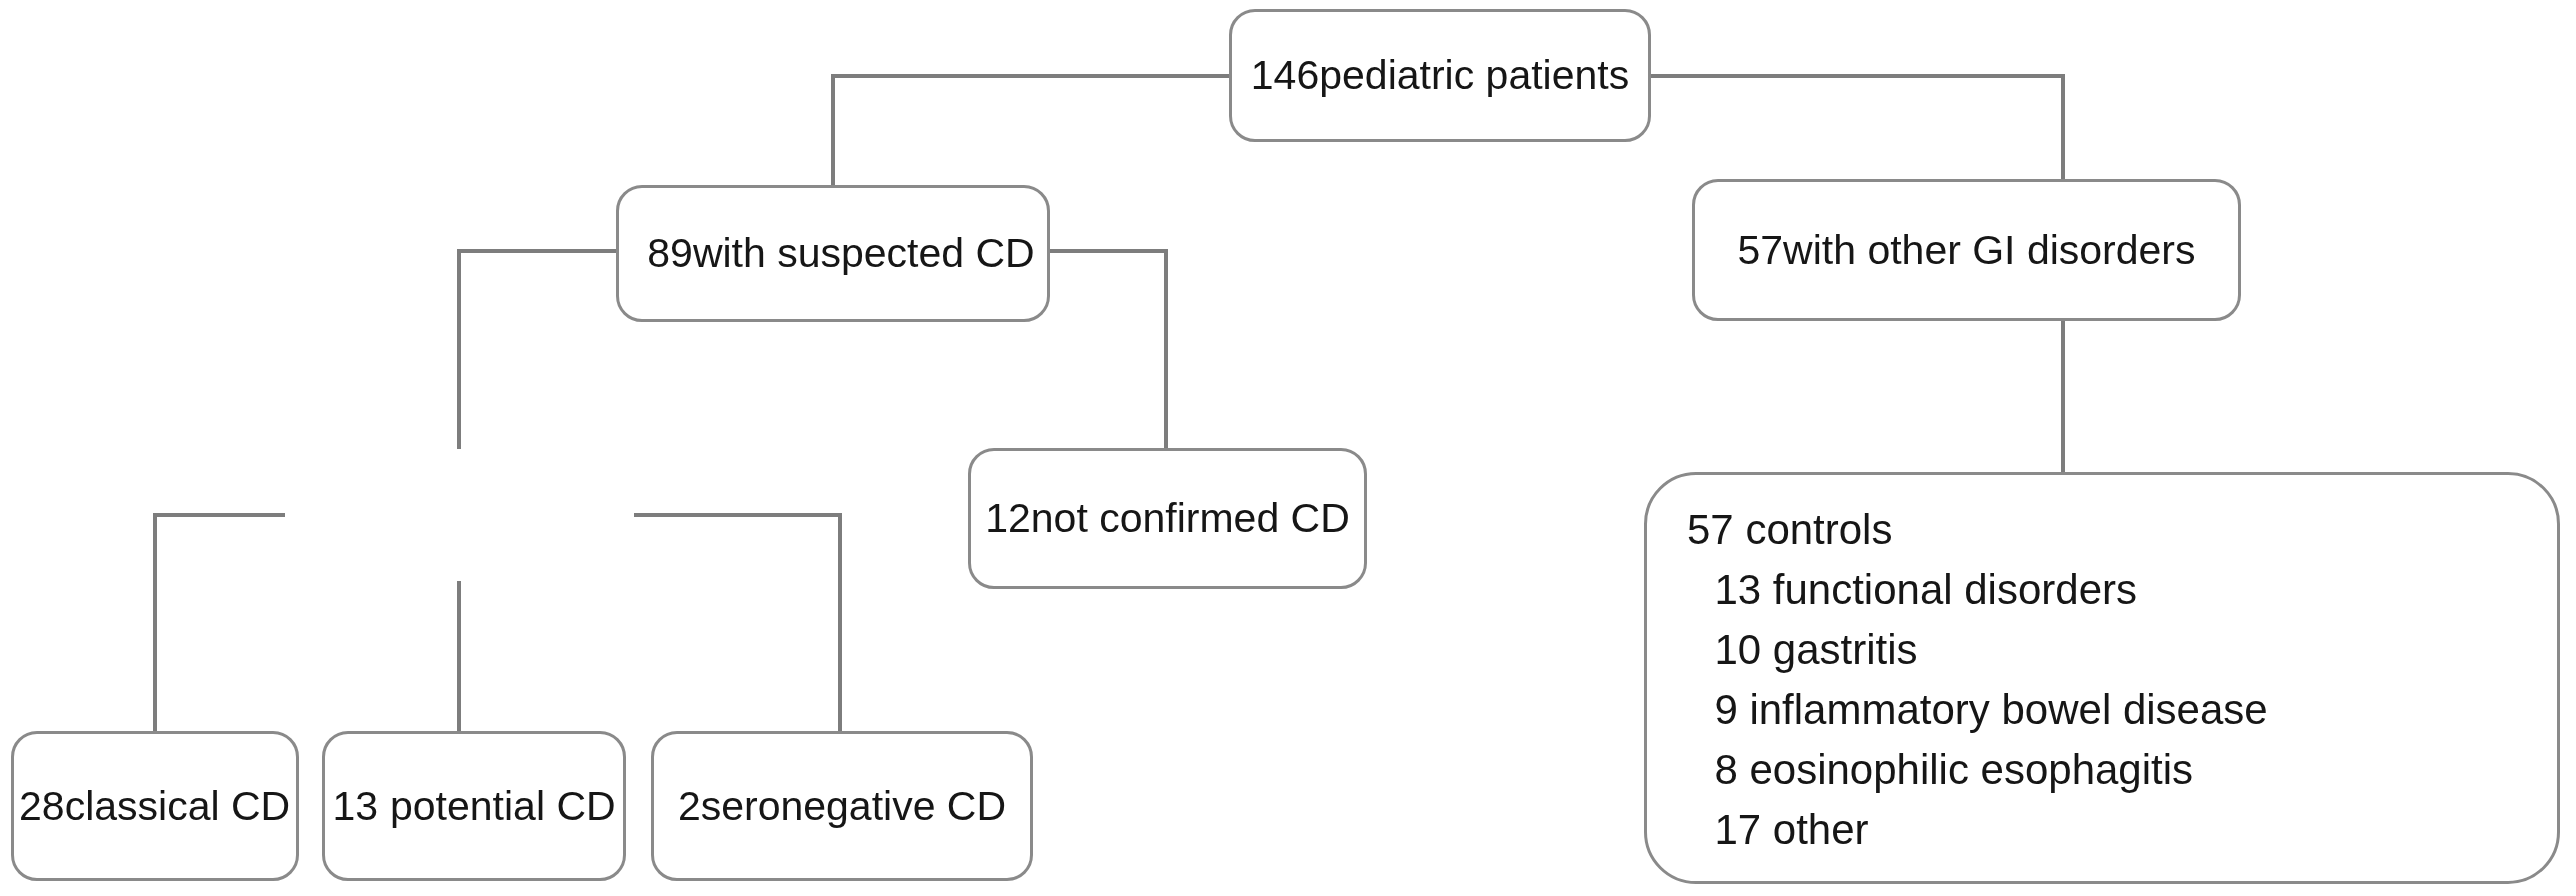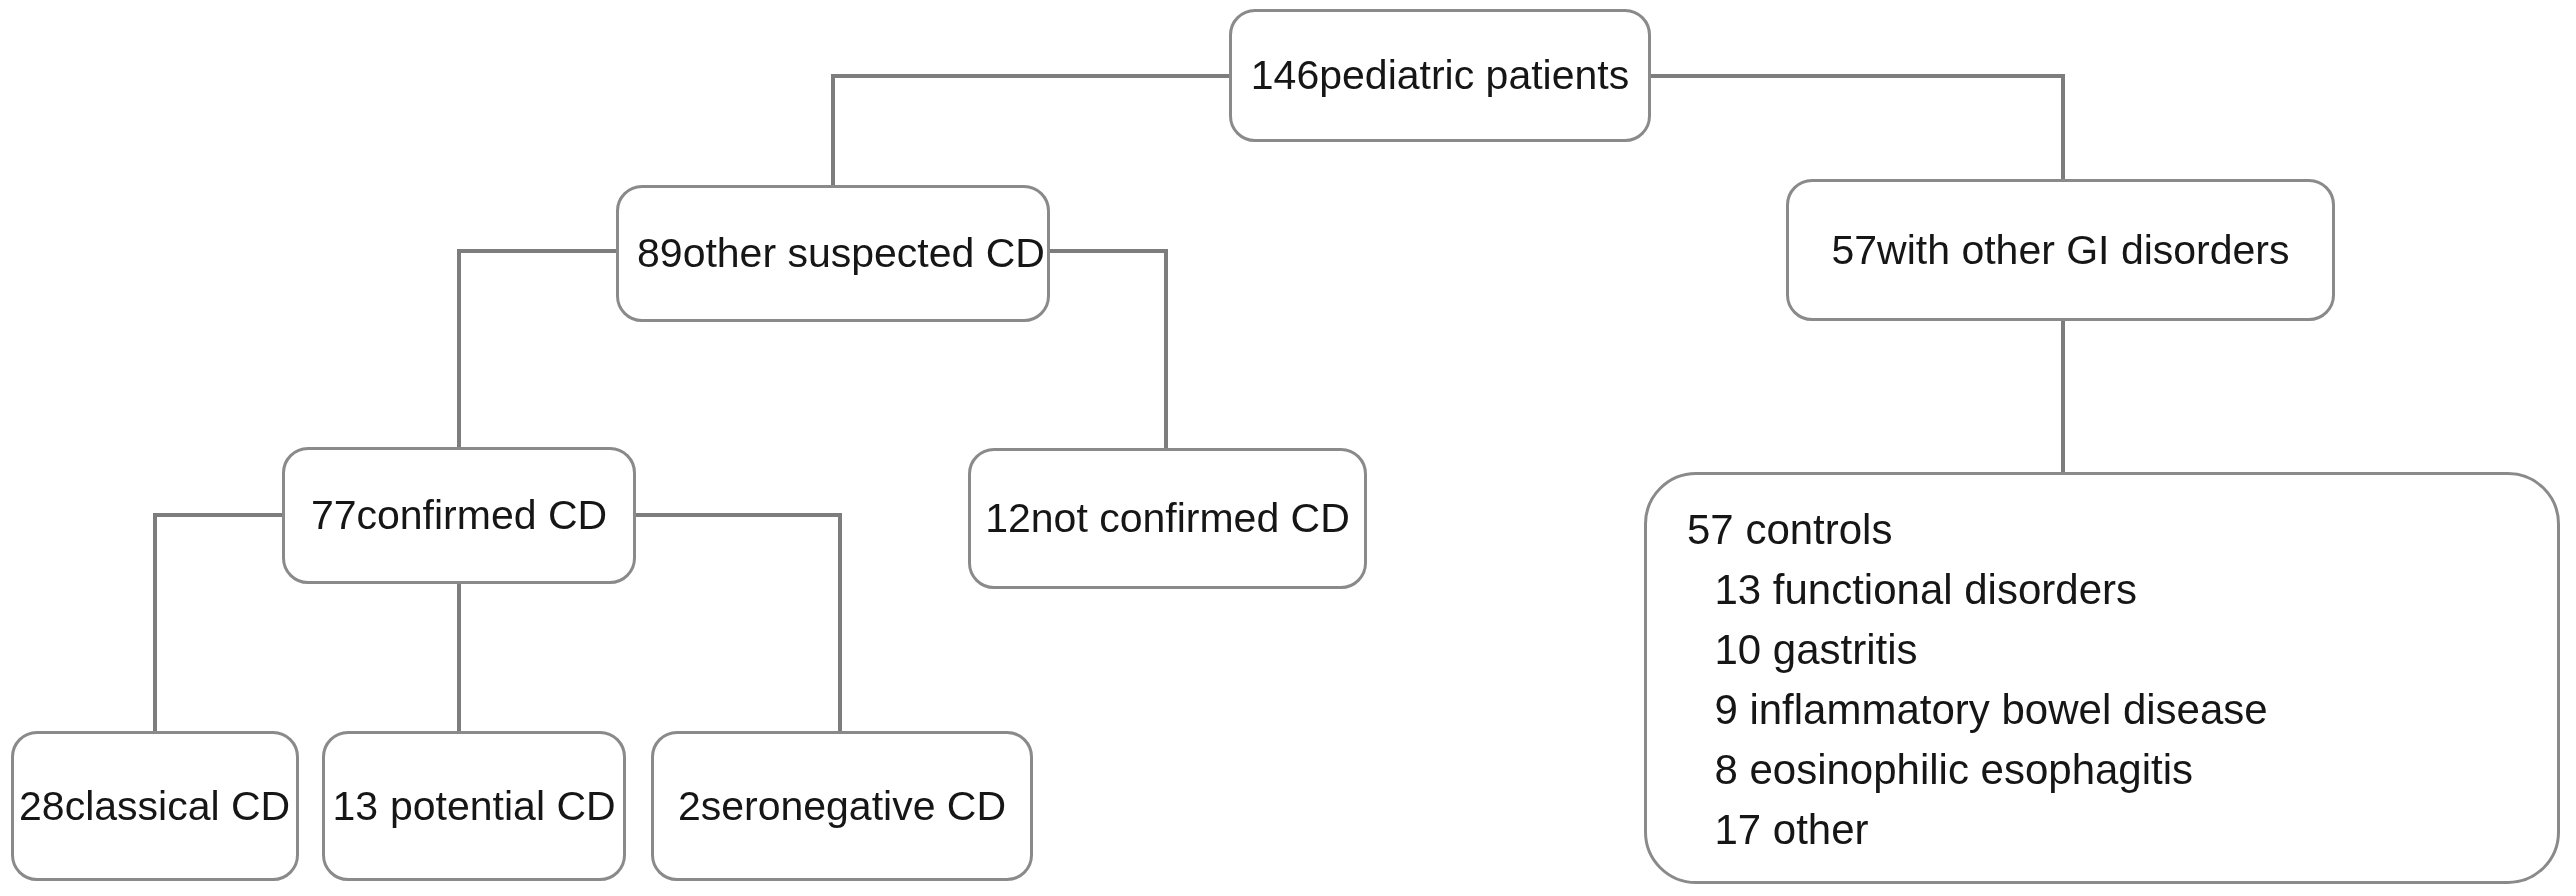--- a/index.html
+++ b/index.html
@@ -36,21 +36,21 @@
     text-align:center;
     font-size:41px;line-height:57px;
     color:var(--ink);
     z-index:2;
   }
   .node .num{white-space:nowrap;}
   .node .lbl{white-space:nowrap;}
   
   .n-root        {left:1229px;top:8.7px;  width:422px; height:133px;}
   .n-suspected   {left:616px; top:185px; width:434px; height:137px;padding-left:16px;}
-  .n-gi          {left:1786px;top:179px; width:549px; height:142px;}
+  .n-gi          {left:1692px;top:179px; width:549px; height:142px;}
   .n-confirmed   {left:282px; top:447px; width:354px; height:137px;}
   .n-notconfirmed{left:968px;top:448px; width:399px; height:141px;}
   .n-classical   {left:10.6px;  top:731px;width:288px; height:150px;}
   .n-potential   {left:322px; top:731px;width:304px; height:150px;gap:12px;}
   .n-seronegative{left:651px;top:731px;width:382px; height:150px;}
   
   .ctrl{
     position:absolute;
     left:1644px;top:472px;width:916px;height:412px;
     background:var(--bg);
@@ -88,32 +88,28 @@
   <div class="ln h" style="left:634px;top:513px;width:208px;"></div>
   <div class="ln v" style="left:838px;top:513px;height:220px;"></div>
 
   <div class="node n-root">
     <div class="num">146</div>
     <div class="lbl">pediatric patients</div>
   </div>
 
   <div class="node n-suspected">
     <div class="num">89</div>
-    <div class="lbl">other suspected CD</div>
+    <div class="lbl">with suspected CD</div>
   </div>
 
   <div class="node n-gi">
     <div class="num">57</div>
     <div class="lbl">with other GI disorders</div>
   </div>
 
-  <div class="node n-confirmed">
-    <div class="num">77</div>
-    <div class="lbl">confirmed CD</div>
-  </div>
 
   <div class="node n-notconfirmed">
     <div class="num">12</div>
     <div class="lbl">not confirmed CD</div>
   </div>
 
   <div class="node n-classical">
     <div class="num">28</div>
     <div class="lbl">classical CD</div>
   </div>

